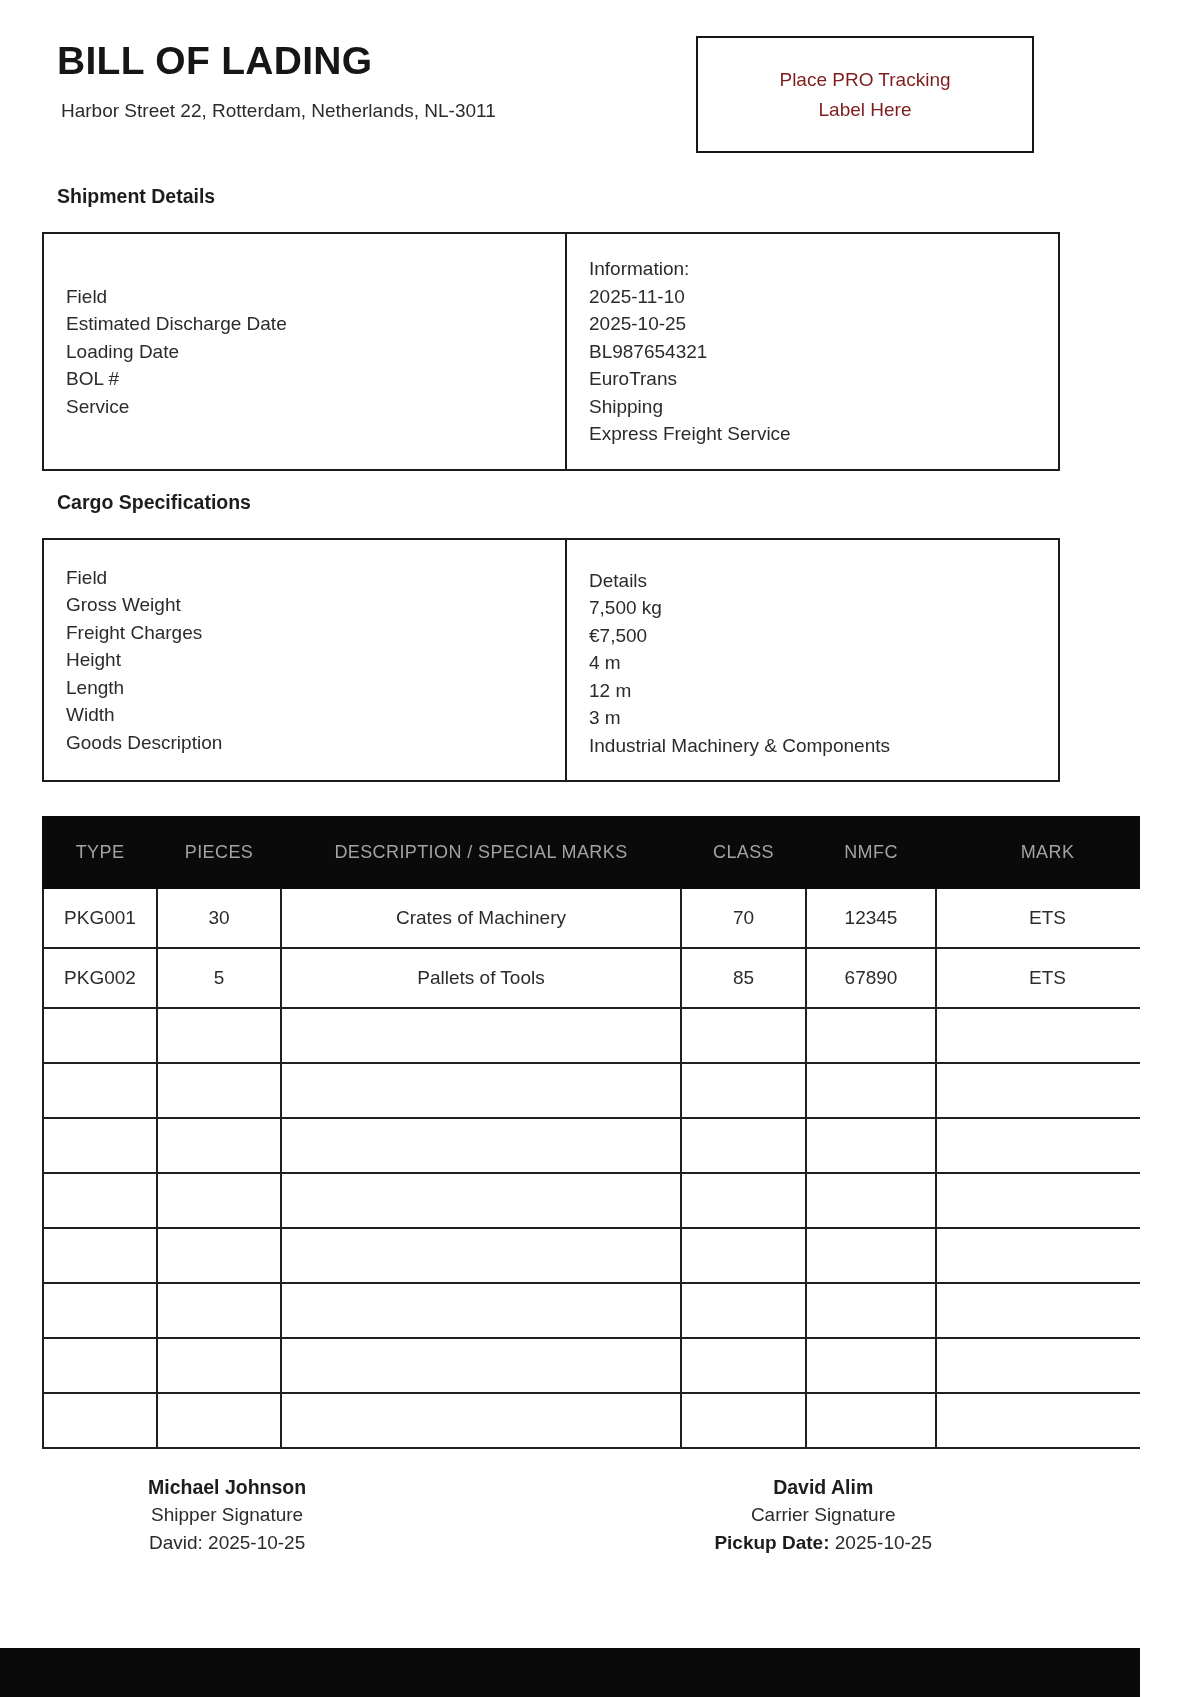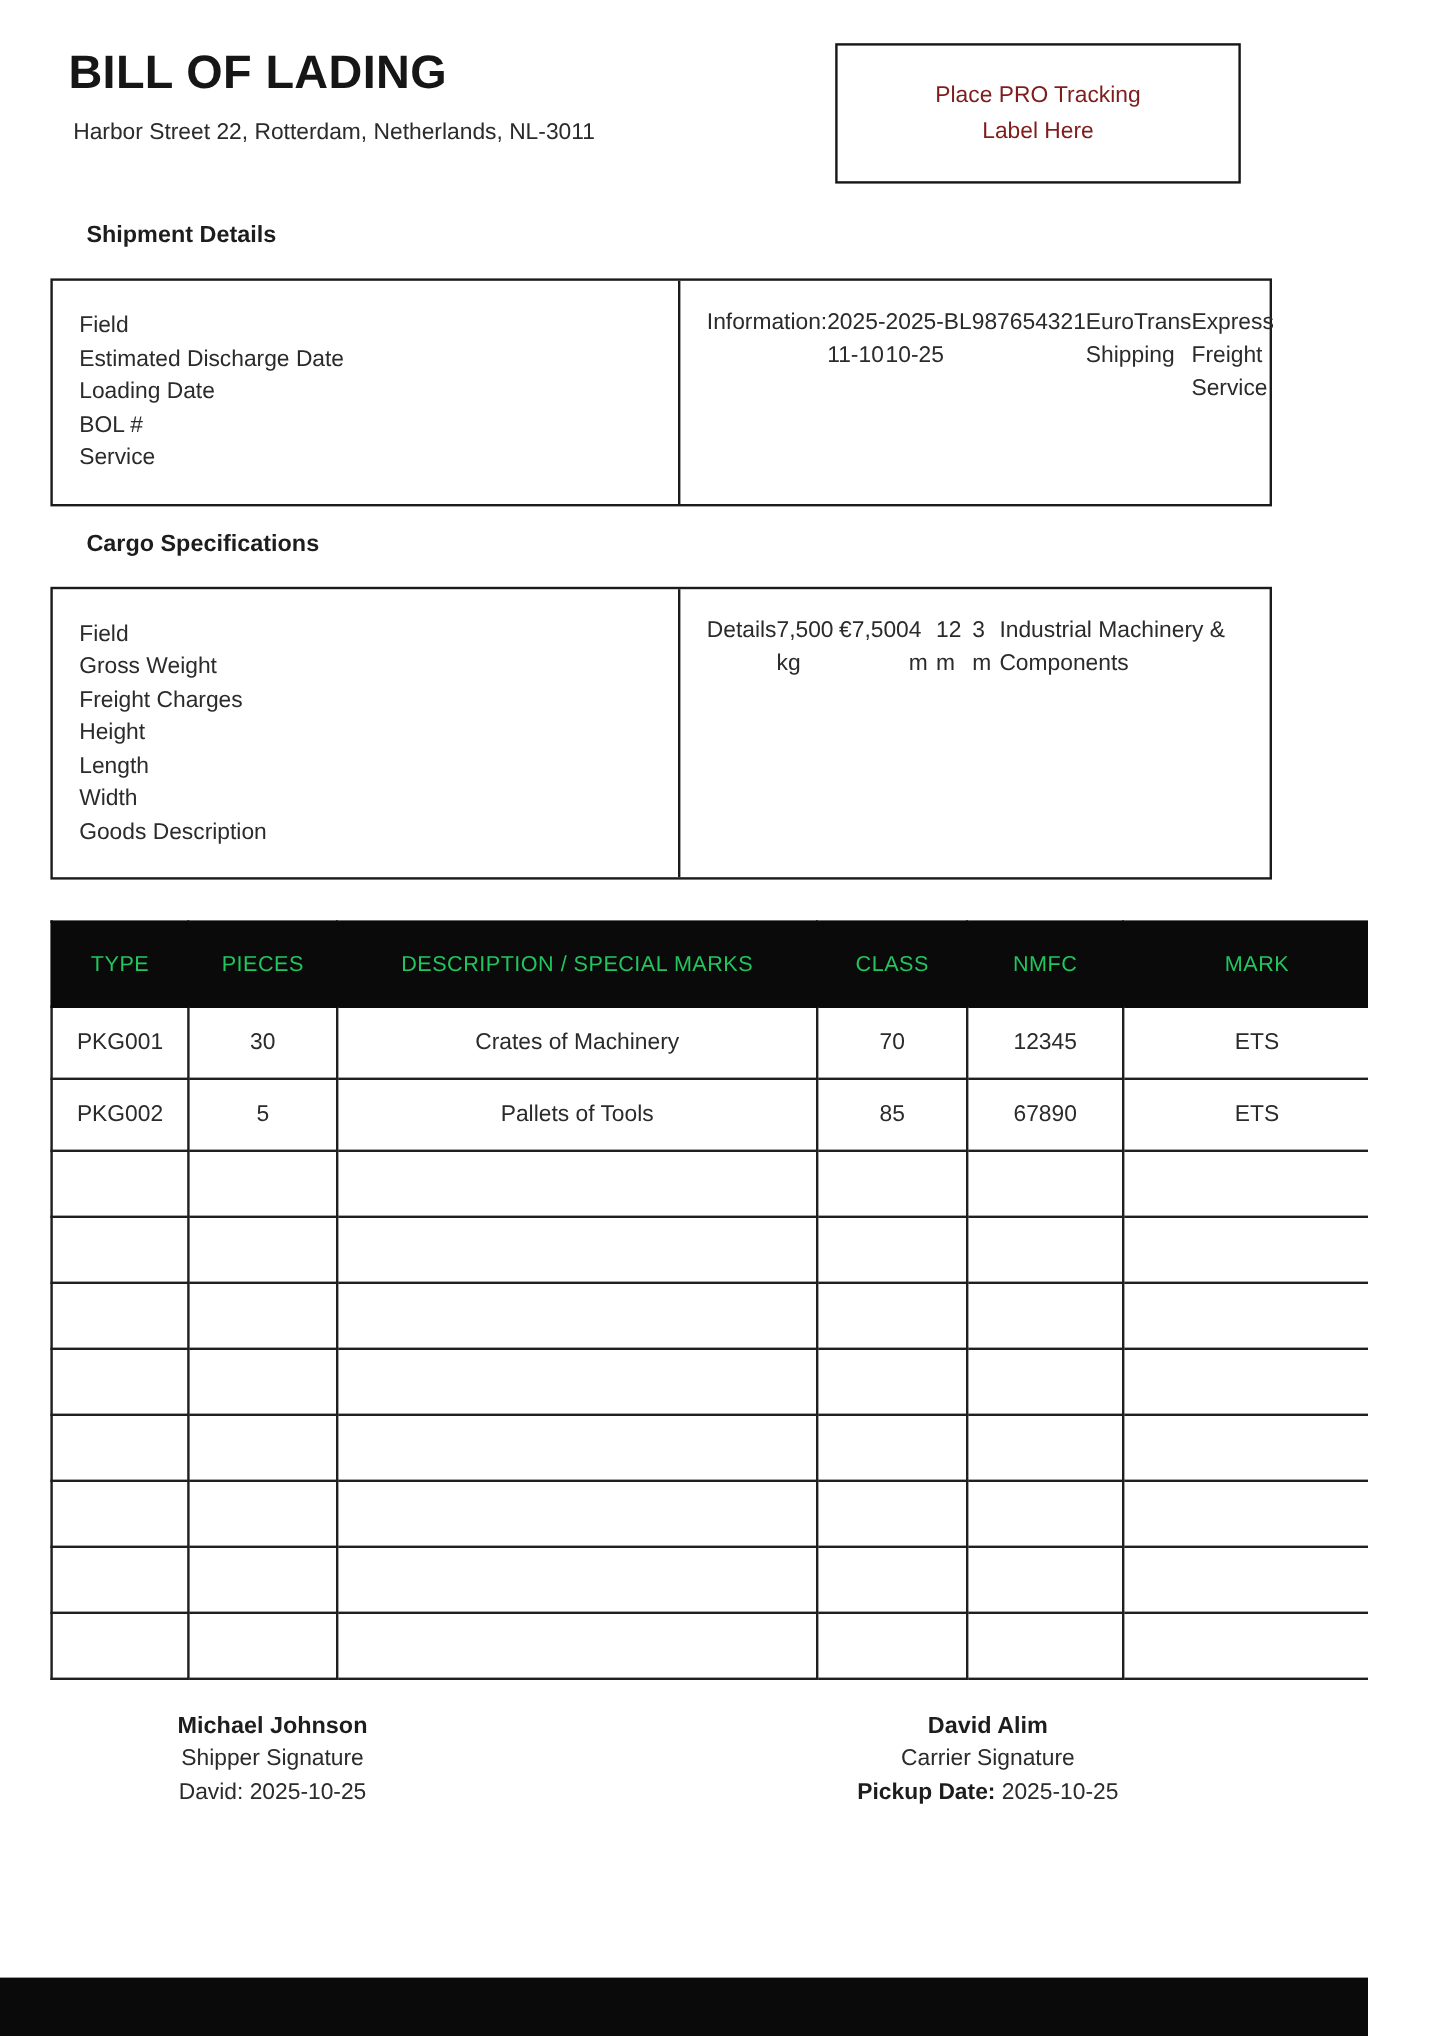--- a/index.html
+++ b/index.html
@@ -25,54 +25,54 @@
   .doc-address { margin-top: 13px; margin-left: 4px; font-size: 19px; line-height: 28px; max-width: 455px; color: #2b2b2b; }
   .tracking-box {
     width: 338px; min-height: 117px; margin-right: 64px; margin-top: -2px;
     border: 2px solid #161616;
     display: flex; align-items: center; justify-content: center;
     text-align: center;
   }
   .tracking-box .tracking-text { display: block; max-width: 195px; font-size: 19px; line-height: 30px; color: #7f1d1d; }
 
   
-  .section-heading { font-size: 19.5px; font-weight: 700; color: #1d1d1d; margin-left: 30px; }
+  .section-heading { font-size: 19.5px; font-weight: 700; color: #1d1d1d; margin-left: 15px; }
   .heading-shipment { margin-top: 32px; }
   .heading-cargo { margin-top: 20px; }
 
   
   .kv-box {
     display: flex;
     width: 1018px;
     border: 2px solid #1b1b1b;
     margin-top: 24px;
   }
   .kv-left {
     width: 523px; flex: none;
     border-right: 2px solid #1b1b1b;
     padding: 24px 10px 24px 22px;
     display: flex; flex-direction: column; justify-content: center;
   }
   .kv-right {
     flex: 1;
     padding: 21px 10px 21px 22px;
-    display: flex; justify-content: flex-end;
+    display: flex; flex-direction: column; justify-content: flex-end;
   }
   .kv-line { font-size: 19px; line-height: 27.5px; white-space: pre-line; color: #2b2b2b; }
 
   
   .pkg-table {
     width: 1116px;
     margin-top: 34px;
     border-collapse: collapse;
     table-layout: fixed;
   }
   .pkg-table th {
     background: #0a0a0a;
-    color: #22c55e;
+    color: #a3a3a3;
     font-weight: 400;
     font-size: 18px;
     letter-spacing: 0.4px;
     height: 71px;
     border: 2px solid #0a0a0a;
     text-align: center;
     vertical-align: middle;
   }
   .pkg-table td {
     border: 2px solid #1f1f1f;

